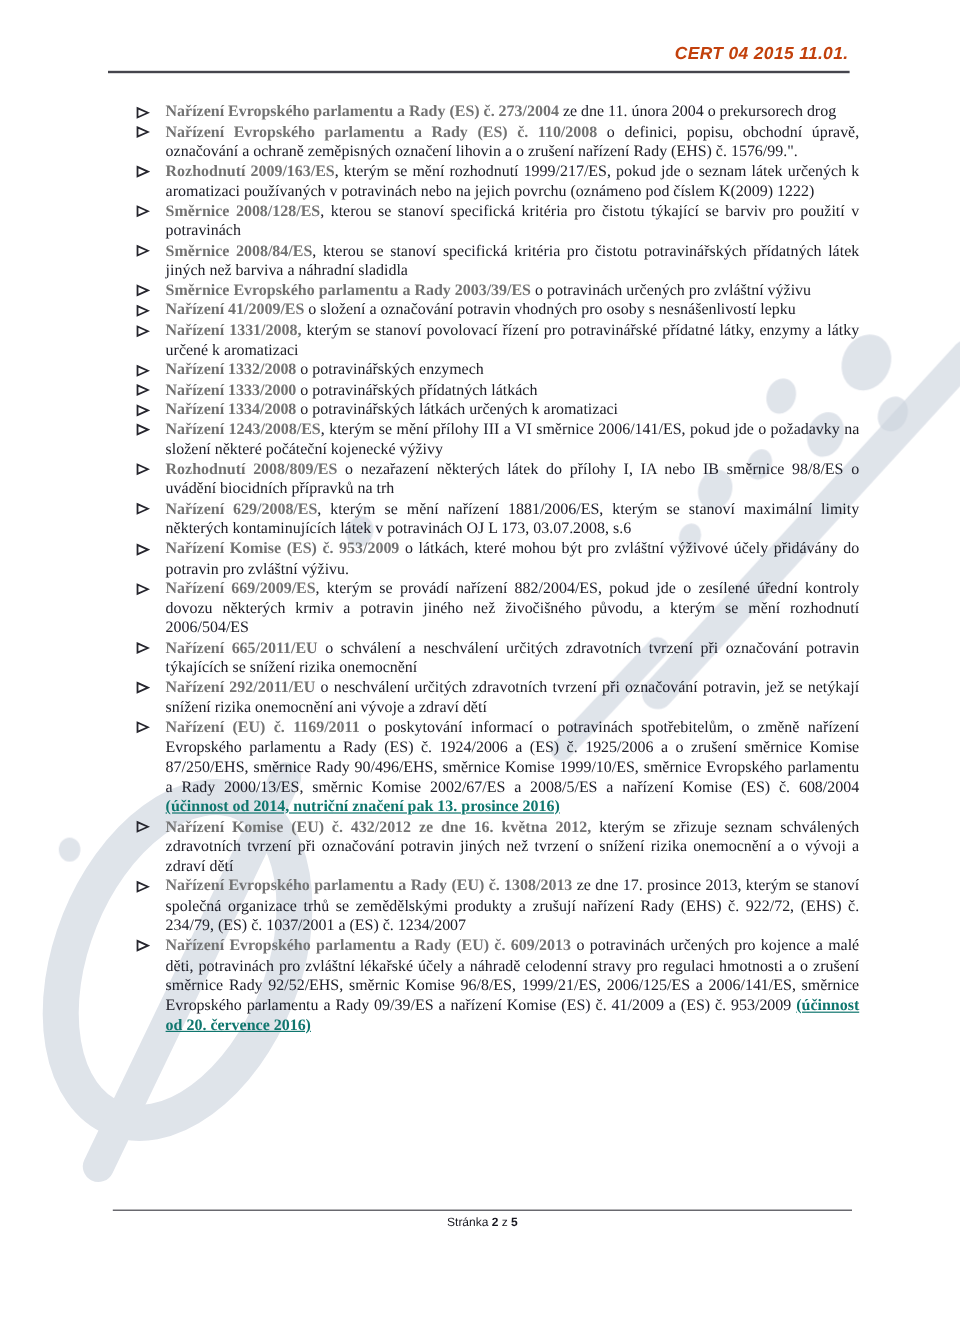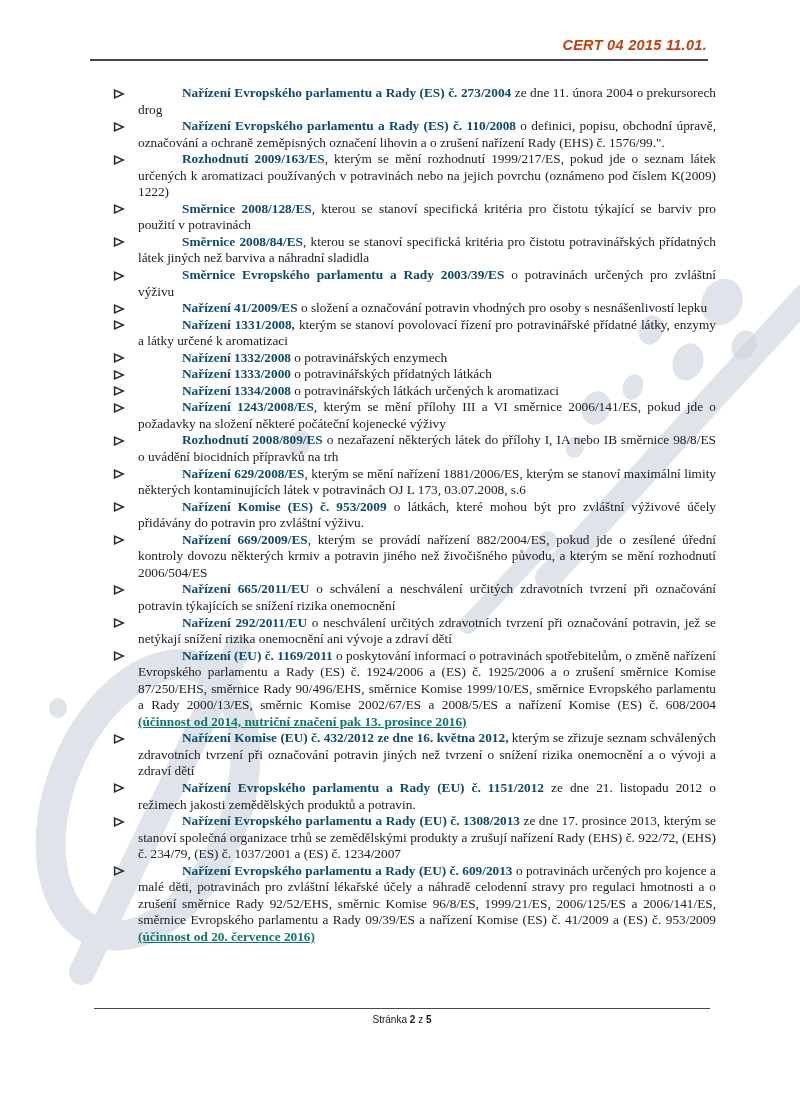--- a/index.html
+++ b/index.html
@@ -55,21 +55,21 @@
     line-height: 16.55px;
   }
   .bullet {
     position: absolute;
     left: 1px;
     top: 2.5px;
     width: 12px;
     height: 12px;
   }
   .bullet svg { display: block; }
-  .lead { font-weight: bold; color: #0c4a6e; margin-left: 44px; }
+  .lead { font-weight: bold; color: #737373; }
   .bodytext { font-weight: normal; }
   .note { font-weight: bold; text-decoration: underline; color: #0f766e; }
 
   
   .footer-rule {
     position: absolute;
     top: 1008px;
     left: 94px;
     width: 616px;
     border-top: 1.5px solid #45454d;
@@ -215,25 +215,20 @@
         </span><span class="lead">Nařízení (EU) č. 1169/2011</span><span class="bodytext"> o poskytování informací o potravinách spotřebitelům, o změně nařízení Evropského parlamentu a Rady (ES) č. 1924/2006 a (ES) č. 1925/2006 a o zrušení směrnice Komise 87/250/EHS, směrnice Rady 90/496/EHS, směrnice Komise 1999/10/ES, směrnice Evropského parlamentu a Rady 2000/13/ES, směrnic Komise 2002/67/ES a 2008/5/ES a nařízení Komise (ES) č. 608/2004</span> <span class="note">(účinnost od 2014, nutriční značení pak 13. prosince 2016)</span></div>
       <div class="item"><span class="bullet">
           <svg width="12" height="12" viewBox="0 0 12 12">
             <path d="M1.6 2.1 L10.3 6 L1.6 9.9 Z" fill="none" stroke="#26262e" stroke-width="1.5" stroke-linejoin="miter"></path>
           </svg>
         </span><span class="lead">Nařízení Komise (EU) č. 432/2012  ze dne 16. května 2012,</span><span class="bodytext"> kterým se zřizuje seznam schválených zdravotních tvrzení při označování potravin jiných než tvrzení o snížení rizika onemocnění a o vývoji a zdraví dětí</span></div>
       <div class="item"><span class="bullet">
           <svg width="12" height="12" viewBox="0 0 12 12">
             <path d="M1.6 2.1 L10.3 6 L1.6 9.9 Z" fill="none" stroke="#26262e" stroke-width="1.5" stroke-linejoin="miter"></path>
           </svg>
-        </span><span class="lead">Nařízení Evropského parlamentu a Rady (EU) č. 1151/2012</span><span class="bodytext"> ze dne 21. listopadu 2012 o režimech jakosti zemědělských produktů a potravin.</span></div>
-      <div class="item"><span class="bullet">
-          <svg width="12" height="12" viewBox="0 0 12 12">
-            <path d="M1.6 2.1 L10.3 6 L1.6 9.9 Z" fill="none" stroke="#26262e" stroke-width="1.5" stroke-linejoin="miter"></path>
-          </svg>
         </span><span class="lead">Nařízení Evropského parlamentu a Rady (EU) č. 1308/2013</span><span class="bodytext"> ze dne 17. prosince 2013, kterým se stanoví společná organizace trhů se zemědělskými produkty a zrušují nařízení Rady (EHS) č. 922/72, (EHS) č. 234/79, (ES) č. 1037/2001 a (ES) č. 1234/2007</span></div>
       <div class="item"><span class="bullet">
           <svg width="12" height="12" viewBox="0 0 12 12">
             <path d="M1.6 2.1 L10.3 6 L1.6 9.9 Z" fill="none" stroke="#26262e" stroke-width="1.5" stroke-linejoin="miter"></path>
           </svg>
         </span><span class="lead">Nařízení Evropského parlamentu a Rady (EU) č. 609/2013</span><span class="bodytext"> o potravinách určených pro kojence a malé děti, potravinách pro zvláštní lékařské účely a náhradě celodenní stravy pro regulaci hmotnosti a o zrušení směrnice Rady 92/52/EHS, směrnic Komise 96/8/ES, 1999/21/ES, 2006/125/ES a 2006/141/ES, směrnice Evropského parlamentu a Rady 09/39/ES a nařízení Komise (ES) č. 41/2009 a (ES) č. 953/2009</span> <span class="note">(účinnost od 20. července 2016)</span></div>
     </div>
 
   <div class="layer footer-rule"></div>
   <div class="layer footer-text">

